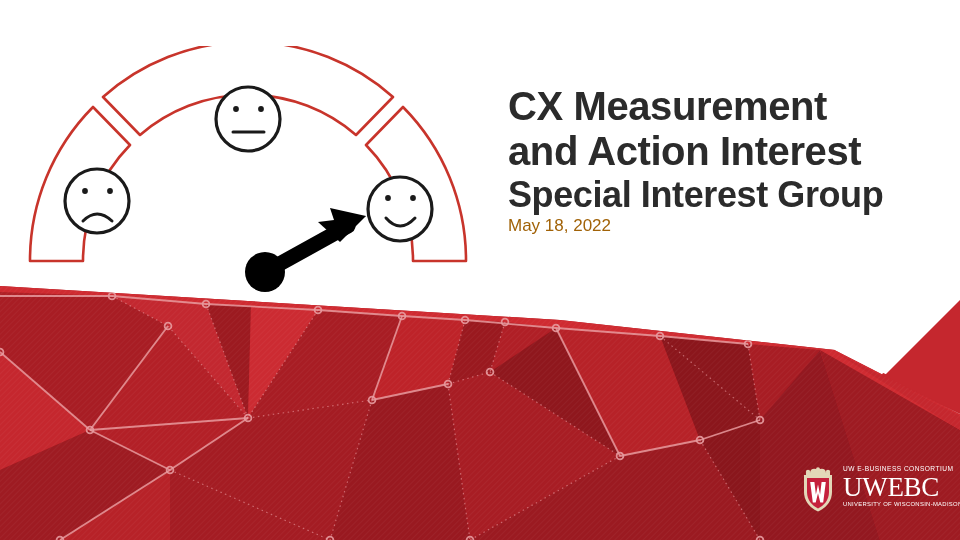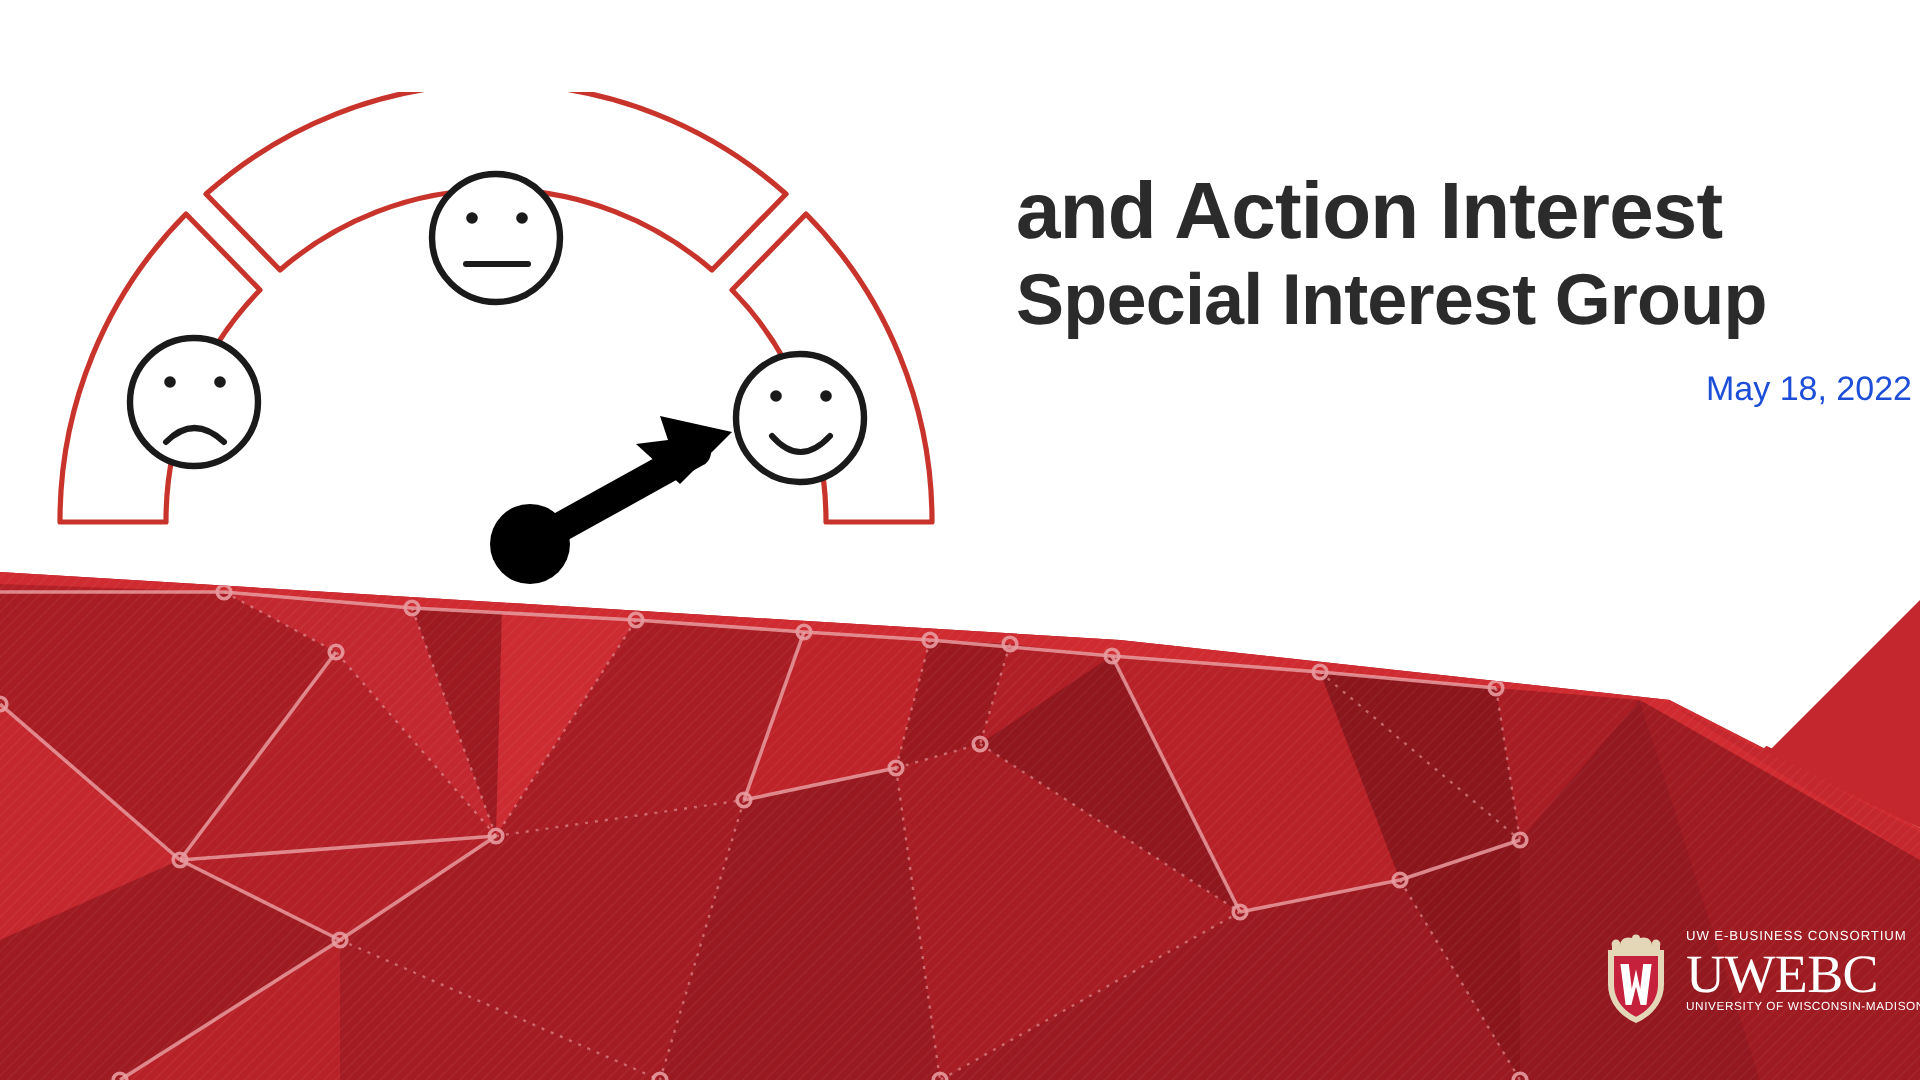--- a/index.html
+++ b/index.html
@@ -53,25 +53,23 @@
     line-height: 45px;
     letter-spacing: -0.4px;
     color: #2b2b2b;
     white-space: nowrap;
   }
   .title-line.l3 {
     font-size: 36px;
     line-height: 42px;
   }
   #subtitle-date {
-    margin-top: 14px;
     font-family: "Liberation Sans", sans-serif;
     font-size: 17px;
-    color: #1d4ed8;
-    text-align: right;
+    color: #a16207;
   }
 
   
   #logo-lockup {
     position: absolute;
     left: 800px;
     top: 466px;
     width: 148px;
     height: 52px;
     display: flex;
@@ -265,20 +263,21 @@
 
     <g>
       <line x1="247" y1="226" x2="330" y2="180" stroke="#000000" stroke-width="15" stroke-linecap="round"></line>
       <circle cx="247" cy="226" r="20" fill="#000000"></circle>
       <path d="M348,170 L300,176 L322,196 Z" fill="#000000"></path>
       <path d="M348,170 L312,162 L320,186 Z" fill="#000000"></path>
     </g>
   </svg>
 
   <div id="title-block">
+    <div class="title-line l1">CX Measurement</div>
     <div class="title-line l2">and Action Interest</div>
     <div class="title-line l3">Special Interest Group</div>
     <div id="subtitle-date">May 18, 2022</div>
   </div>
 
   <div id="logo-lockup">
     <svg id="crest-icon" viewBox="0 0 36 46" aria-hidden="true">
 
       <path d="M10,7 C10,3 14,1.5 18,4 C22,1.5 26,3 26,7 L30,7 L30,9 L6,9 L6,7 Z" fill="#E3D7B8"></path>
       <circle cx="18" cy="3.2" r="2" fill="#E3D7B8"></circle>

